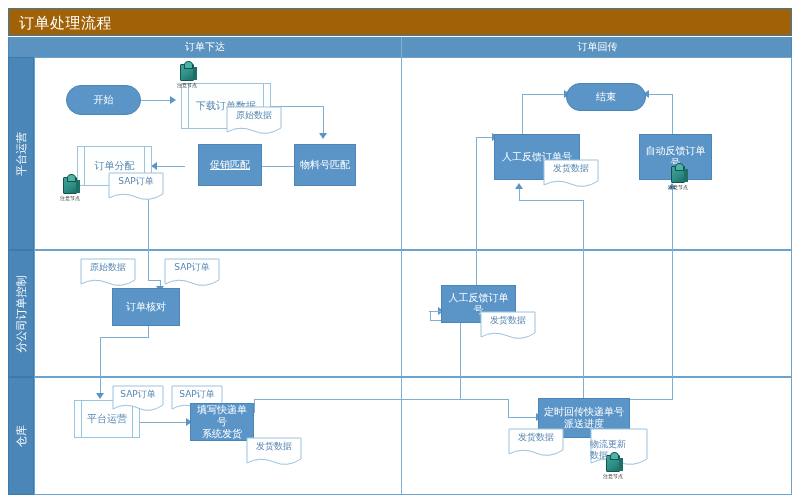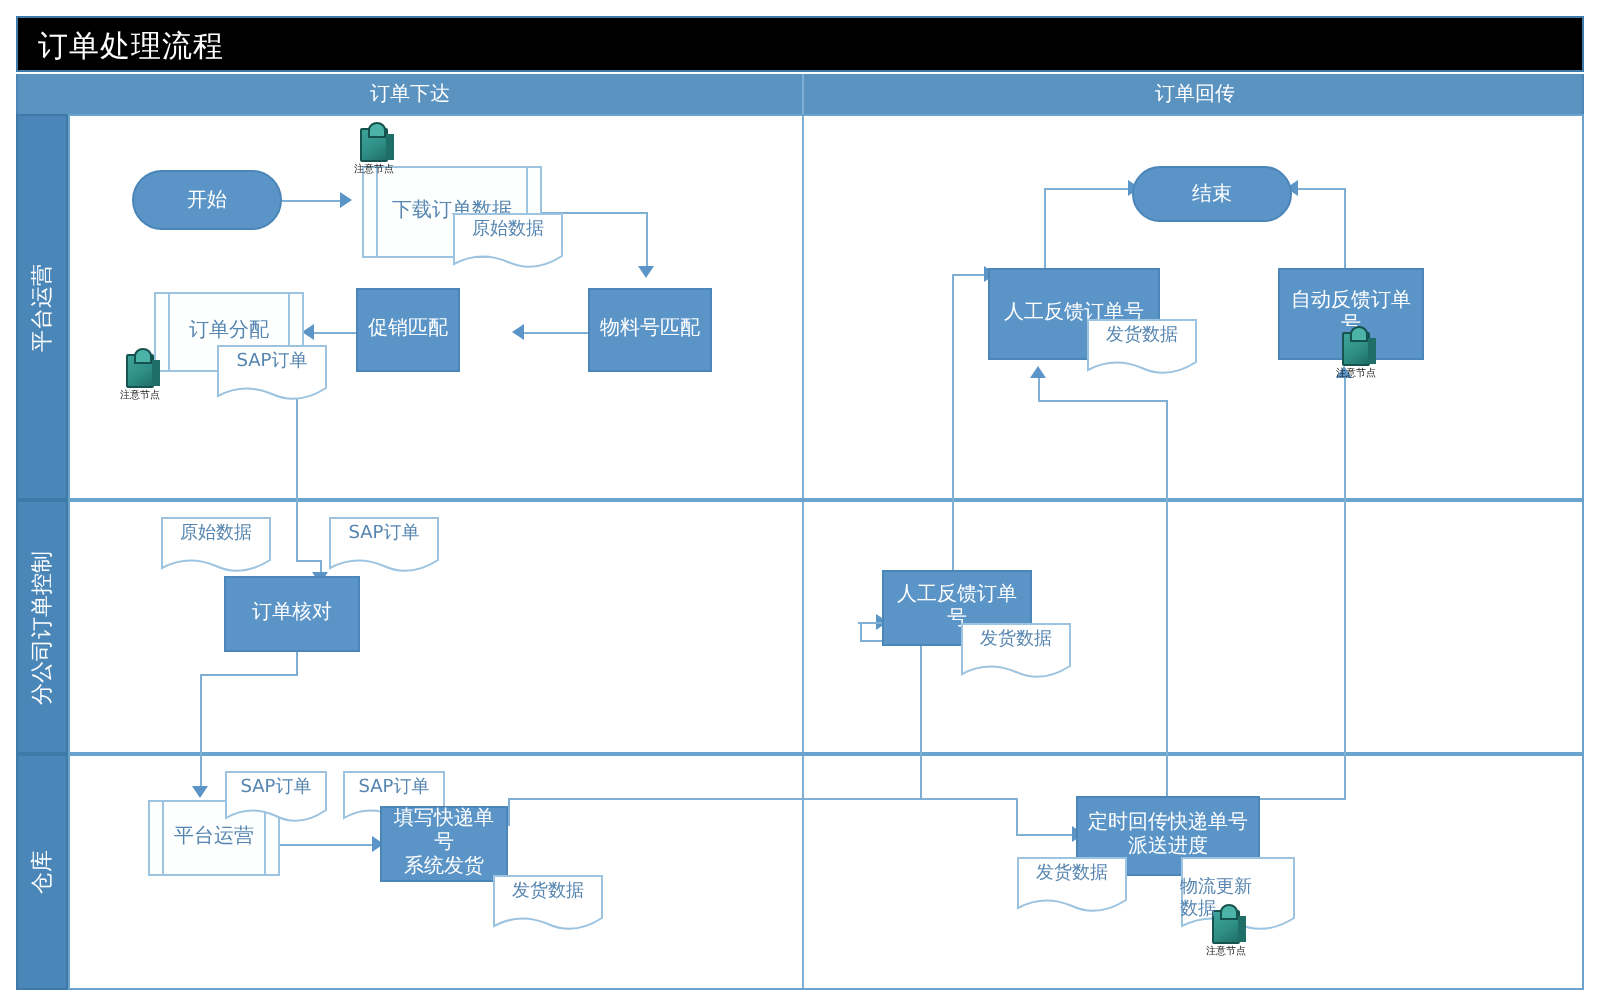--- a/index.html
+++ b/index.html
@@ -12,21 +12,21 @@
     position: relative;
     width: 800px; height: 503px;
     overflow: hidden;
     background: #ffffff;
   }
 
   
   #title-bar {
     position: absolute; left: 8px; top: 8px;
     width: 784px; height: 28px;
-    background: #000000;
+    background: #a16207;
     border: 1px solid #3f79a8;
   }
   #title-bar .title-text {
     position: absolute; left: 10px; top: 4px;
     color: #ffffff; font-size: 15px; line-height: 20px;
     letter-spacing: 0.5px;
   }
 
   
   #phase-row {
@@ -269,21 +269,21 @@
     <svg class="docbg" viewBox="0 0 56 30" preserveAspectRatio="none">
       <path d="M1 1 H55 V22 Q41 31 28 25 Q14 19 1 26 Z" fill="#ffffff" stroke="#9cc3e0" stroke-width="1"></path>
     </svg>
     <span class="doctxt">原始数据</span>
   </div>
 
   <div class="shape proc" style="left:294px;top:144px;width:62px;height:42px;">
     <span>物料号匹配</span>
   </div>
 
-  <div class="shape proc" style="left:178px;top:144px;width:52px;height:42px;">
+  <div class="shape proc" style="left:198px;top:144px;width:64px;height:42px;text-decoration:underline;">
     <span>促销匹配</span>
   </div>
 
   <div class="shape preproc" style="left:77px;top:146px;width:75px;height:40px;text-align:center;">
     <span>订单分配</span>
   </div>
 
   <div class="note-icon" style="left:55px;top:177px;">
     <div class="glyph"></div>
     <div class="cap">注意节点</div>

